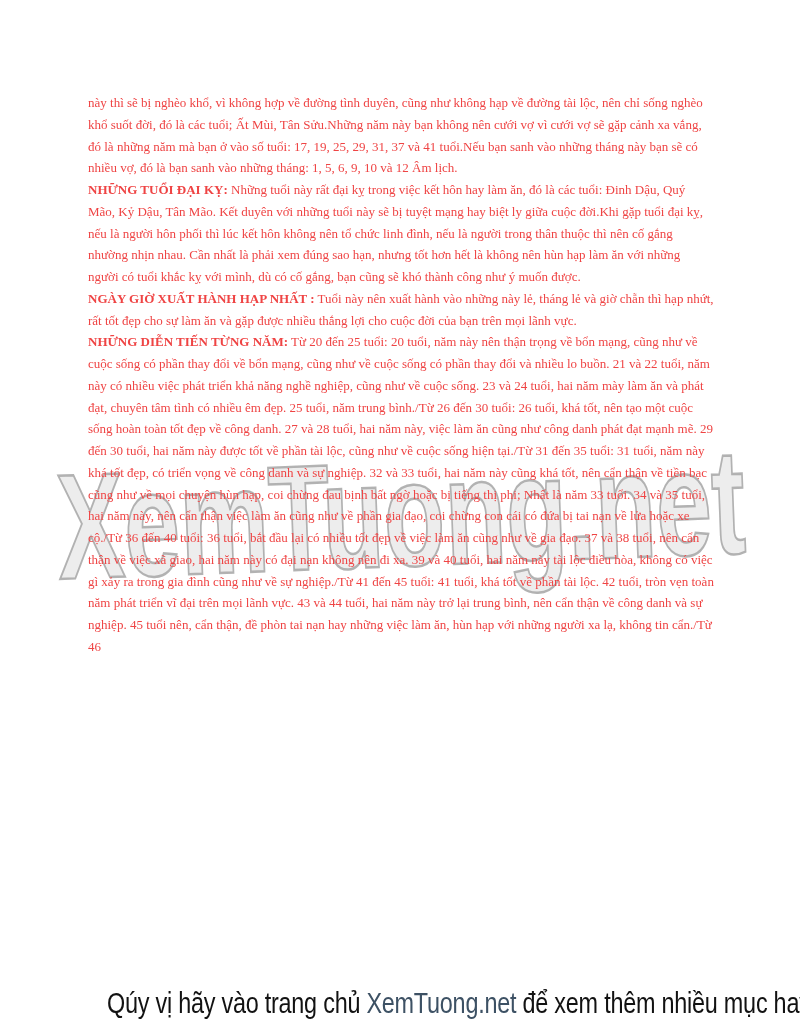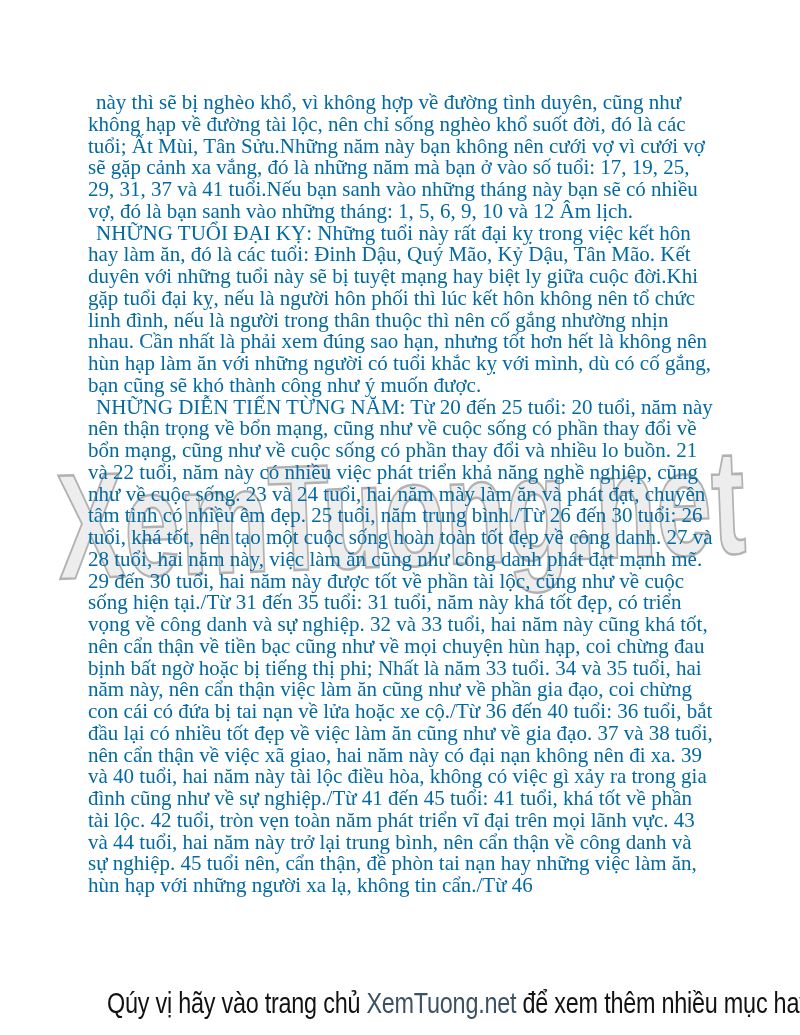--- a/index.html
+++ b/index.html
@@ -21,32 +21,31 @@
     top: 398px;
     z-index: 0;
     pointer-events: none;
   }
   .text-block {
     position: absolute;
     left: 88px;
     top: 92px;
     width: 626px;
     z-index: 1;
-    font-size: 21px;
+    font-size: 13px;
     line-height: 21.75px;
-    color: #0369a1;
+    color: #ef4444;
     text-align: left;
   }
   .para {
     margin: 0;
     padding: 0;
   }
   .section-heading {
-    font-weight: normal;
-    margin-left: 8px;
+    font-weight: bold;
   }
   .footer {
     position: absolute;
     left: 0;
     top: 986px;
     width: 800px;
     z-index: 1;
     text-align: center;
     font-family: "Liberation Sans", sans-serif;
   }
@@ -69,20 +68,21 @@
 
 <div class="page">
 
   <svg class="watermark-svg" width="800" height="270" viewBox="0 0 800 270">
     <text x="58" y="168" font-family="Liberation Sans, sans-serif" font-size="150" font-weight="bold" textLength="688" lengthAdjust="spacingAndGlyphs" stroke="#a6a6a6" stroke-width="2.5" stroke-opacity="0.85" transform="rotate(-2.2 400 140)" fill="#ededed">XemTuong.net</text>
   </svg>
 
   <div class="text-block">
     <p class="para"><span class="section-heading"></span><span>này thì sẽ bị nghèo khổ, vì không hợp về đường tình duyên, cũng như không hạp về đường tài lộc, nên chỉ sống nghèo khổ suốt đời, đó là các tuổi; Ất Mùi, Tân Sửu.Những năm này bạn không nên cưới vợ vì cưới vợ sẽ gặp cảnh xa vắng, đó là những năm mà bạn ở vào số tuổi: 17, 19, 25, 29, 31, 37 và 41 tuổi.Nếu bạn sanh vào những tháng này bạn sẽ có nhiều vợ, đó là bạn sanh vào những tháng: 1, 5, 6, 9, 10 và 12 Âm lịch.</span></p>
     <p class="para"><span class="section-heading">NHỮNG TUỔI ĐẠI KỴ:</span><span> Những tuổi này rất đại kỵ trong việc kết hôn hay làm ăn, đó là các tuổi: Đinh Dậu, Quý Mão, Kỷ Dậu, Tân Mão. Kết duyên với những tuổi này sẽ bị tuyệt mạng hay biệt ly giữa cuộc đời.Khi gặp tuổi đại kỵ, nếu là người hôn phối thì lúc kết hôn không nên tổ chức linh đình, nếu là người trong thân thuộc thì nên cố gắng nhường nhịn nhau. Cần nhất là phải xem đúng sao hạn, nhưng tốt hơn hết là không nên hùn hạp làm ăn với những người có tuổi khắc kỵ với mình, dù có cố gắng, bạn cũng sẽ khó thành công như ý muốn được.</span></p>
+    <p class="para"><span class="section-heading">NGÀY GIỜ XUẤT HÀNH HẠP NHẤT :</span><span> Tuổi này nên xuất hành vào những này lẻ, tháng lẻ và giờ chẵn thì hạp nhứt, rất tốt đẹp cho sự làm ăn và gặp được nhiều thắng lợi cho cuộc đời của bạn trên mọi lãnh vực.</span></p>
     <p class="para"><span class="section-heading">NHỮNG DIỄN TIẾN TỪNG NĂM:</span><span> Từ 20 đến 25 tuổi: 20 tuổi, năm này nên thận trọng về bổn mạng, cũng như về cuộc sống có phần thay đổi về bổn mạng, cũng như về cuộc sống có phần thay đổi và nhiều lo buồn. 21 và 22 tuổi, năm này có nhiều việc phát triển khả năng nghề nghiệp, cũng như về cuộc sống. 23 và 24 tuổi, hai năm mày làm ăn và phát đạt, chuyên tâm tình có nhiều êm đẹp. 25 tuổi, năm trung bình./Từ 26 đến 30 tuổi: 26 tuổi, khá tốt, nên tạo một cuộc sống hoàn toàn tốt đẹp về công danh. 27 và 28 tuổi, hai năm này, việc làm ăn cũng như công danh phát đạt mạnh mẽ. 29 đến 30 tuổi, hai năm này được tốt về phần tài lộc, cũng như về cuộc sống hiện tại./Từ 31 đến 35 tuổi: 31 tuổi, năm này khá tốt đẹp, có triển vọng về công danh và sự nghiệp. 32 và 33 tuổi, hai năm này cũng khá tốt, nên cẩn thận về tiền bạc cũng như về mọi chuyện hùn hạp, coi chừng đau bịnh bất ngờ hoặc bị tiếng thị phi; Nhất là năm 33 tuổi. 34 và 35 tuổi, hai năm này, nên cẩn thận việc làm ăn cũng như về phần gia đạo, coi chừng con cái có đứa bị tai nạn về lửa hoặc xe cộ./Từ 36 đến 40 tuổi: 36 tuổi, bắt đầu lại có nhiều tốt đẹp về việc làm ăn cũng như về gia đạo. 37 và 38 tuổi, nên cẩn thận về việc xã giao, hai năm này có đại nạn không nên đi xa. 39 và 40 tuổi, hai năm này tài lộc điều hòa, không có việc gì xảy ra trong gia đình cũng như về sự nghiệp./Từ 41 đến 45 tuổi: 41 tuổi, khá tốt về phần tài lộc. 42 tuổi, tròn vẹn toàn năm phát triển vĩ đại trên mọi lãnh vực. 43 và 44 tuổi, hai năm này trở lại trung bình, nên cẩn thận về công danh và sự nghiệp. 45 tuổi nên, cẩn thận, đề phòn tai nạn hay những việc làm ăn, hùn hạp với những người xa lạ, không tin cẩn./Từ 46</span></p>
   </div>
 
   <div class="footer">
     <span class="footer-inner"><span>Qúy vị hãy vào trang chủ </span><span class="footer-link">XemTuong.net</span><span> để xem thêm nhiều mục hay khác</span></span>
   </div>
 
 </div>
 
 </body></html>

